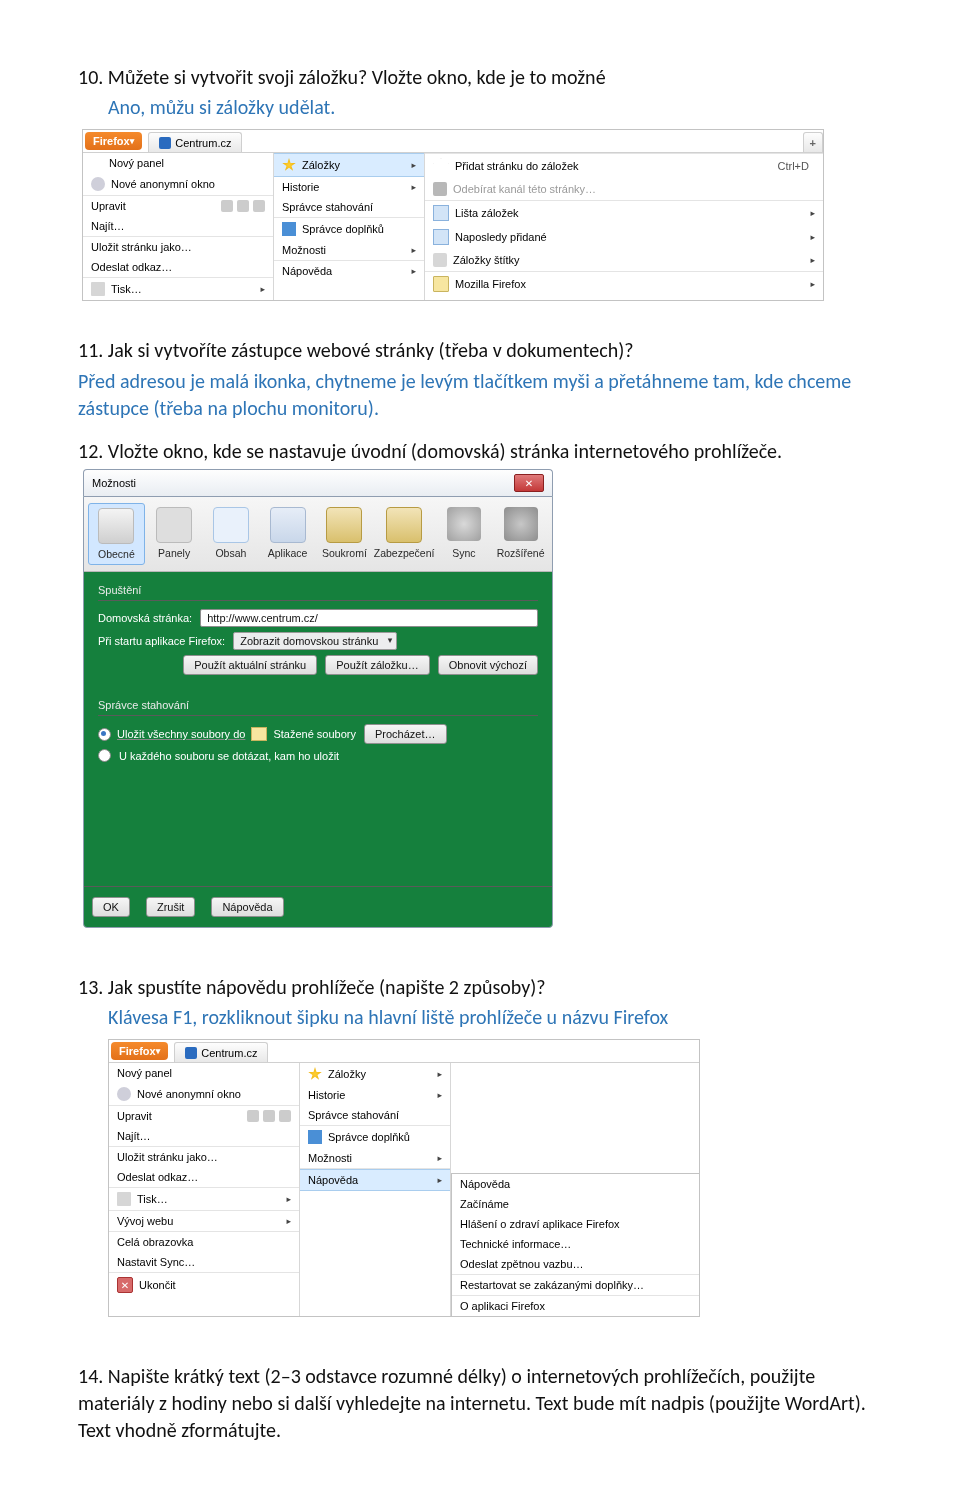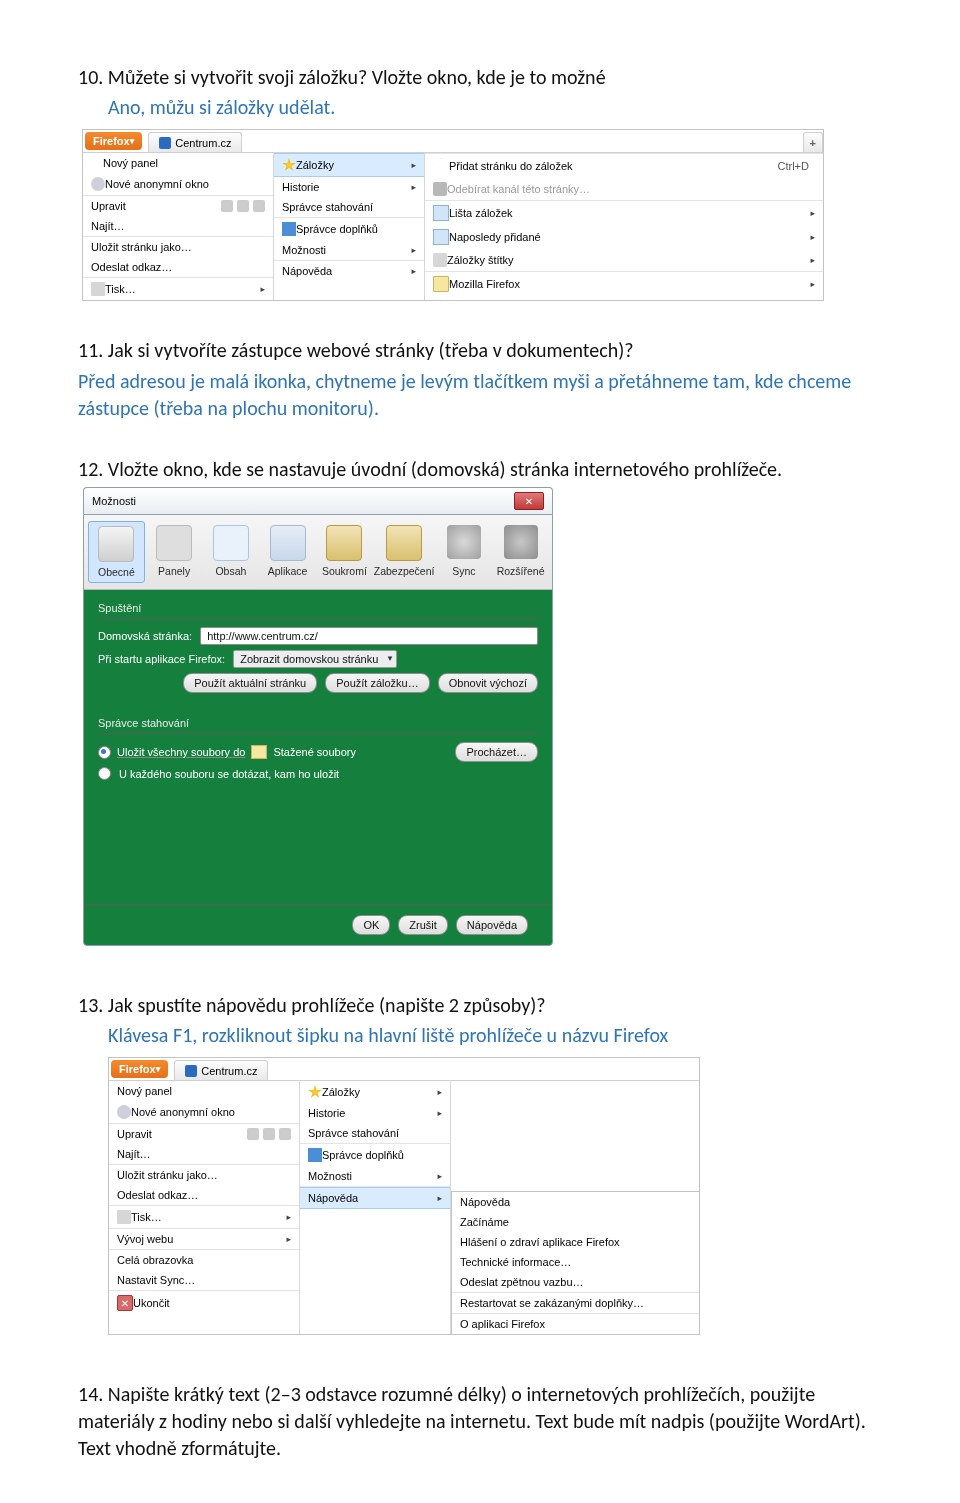--- a/index.html
+++ b/index.html
@@ -17,21 +17,21 @@
   .s1-top{display:flex;align-items:stretch;border-bottom:1px solid #d0d0d0}
   .ffbtn{display:flex;align-items:center;background:linear-gradient(#f58a2c,#e3711a);color:#fff;font-weight:bold;padding:3px 8px;border-radius:4px;margin:2px;}
   .tab{display:flex;align-items:center;gap:4px;padding:3px 10px;background:linear-gradient(#fdfdfd,#e8e8e8);border:1px solid #cfcfcf;border-bottom:none;border-radius:3px 3px 0 0;margin:2px 0 0 4px}
   .tab.plus{padding:3px 6px;font-weight:bold;color:#666}
   .s1-menus{display:flex}
   .mcol{background:#fff}
   .mcol.c1{width:190px;border-right:1px solid #d7d7d7}
   .mcol.c2{width:150px;border-right:1px solid #d7d7d7}
   .mcol.c3{flex:1}
   .mi{display:flex;align-items:center;padding:4px 8px;gap:6px;justify-content:space-between}
-  .mi .lab{display:flex;align-items:center;}
+  .mi .lab{display:flex;align-items:center;gap:6px}
   .mi.hl{background:#d9ecff;border:1px solid #a9cdee;border-left:none;border-right:none}
   .ico{width:14px;height:14px;display:inline-block}
   .ico.star{background:radial-gradient(#ffcf33,#e5a700);clip-path:polygon(50% 0,61% 35%,98% 35%,68% 57%,79% 91%,50% 70%,21% 91%,32% 57%,2% 35%,39% 35%)}
   .ico.star-o{border:1px solid #bcbcbc;background:none;clip-path:polygon(50% 0,61% 35%,98% 35%,68% 57%,79% 91%,50% 70%,21% 91%,32% 57%,2% 35%,39% 35%)}
   .ico.rss{background:#b8b8b8;border-radius:2px}
   .ico.bar{background:#d2e4f7;border:1px solid #8ab2dd}
   .ico.tagico{background:#d7d7d7;border-radius:2px}
   .ico.folder{background:#f7e6a0;border:1px solid #c9b45f;border-radius:1px}
   .ico.puzzle{background:#4a8fd6}
   .ico.mask{background:#cfcfda;border-radius:50%}
@@ -55,25 +55,25 @@
   .di5{background:radial-gradient(#d9d9d9,#9f9f9f);border-radius:50%}
   .di6{background:radial-gradient(#c7c7c7,#8d8d8d);border-radius:50%}
   .dlg-body{padding:12px 14px 10px 14px;font-size:11px}
   .sect{margin-bottom:24px}
   .sect-h{color:#eaeaea;margin-bottom:4px}
   .hr{border-top:1px solid #5a5a5a;margin:4px 0 8px 0}
   .frow{display:flex;align-items:center;gap:8px;margin:5px 0}
   .combo{background:#ecedee;color:#111;border:1px solid #9a9a9a;border-radius:2px;padding:2px 18px 2px 6px;position:relative;font-size:11px}
   .combo:after{content:"▾";position:absolute;right:4px;top:2px;font-size:9px;color:#333}
   .tinput{background:#fff;color:#111;border:1px solid #8c8c8c;border-radius:2px;padding:2px 6px;flex:1;font-size:11px}
-  .btn{background:linear-gradient(#f6f6f6,#dedede);color:#111;border:1px solid #8f8f8f;border-radius:9px;padding:3px 10px;font-size:11px}
+  .btn{background:linear-gradient(#f6f6f6,#dedede);color:#111;border:1px solid #8f8f8f;border-radius:3px;padding:3px 10px;font-size:11px}
   .radio{width:11px;height:11px;border:1px solid #8a8a8a;border-radius:50%;display:inline-block;background:#fff;position:relative}
   .radio.on:after{content:"";position:absolute;width:5px;height:5px;background:#3a76c4;border-radius:50%;left:2px;top:2px}
   .ffolder{width:14px;height:12px;background:#f7e6a0;border:1px solid #c9b45f;display:inline-block}
-  .dlg-foot{display:flex;justify-content:flex-end;gap:8px;padding:10px 24px;border-top:1px solid #5a5a5a}
+  .dlg-foot{display:flex;gap:16px;padding:10px 8px;border-top:1px solid #5a5a5a}
 
   
   .shot3{width:590px;border:1px solid #c3c3c3;background:#fff;margin-left:30px}
   .s3-menus{display:flex}
   .mcol.c3b{flex:1}
   .close-x{width:14px;height:14px;background:#d76a6a;border:1px solid #a33;display:flex;align-items:center;justify-content:center;color:#fff;font-size:10px;border-radius:2px}
   .tiny{width:12px;height:12px;display:inline-block;background:#ccc;border-radius:2px}
 </style>
 </head>
 <body>
@@ -229,21 +229,21 @@
               <span class="ico folder"></span>
               <span>Mozilla Firefox</span>
             </span>
             <span class="arrow">▸</span>
           </div>
     </div>
   </div>
 </div>
 
 <p class="q" style="margin-top:36px">11. Jak si vytvoříte zástupce webové stránky (třeba v dokumentech)?</p>
-<p class="q" style="color:#2e75b6;margin-bottom:34px">Před adresou je malá ikonka, chytneme je levým tlačítkem myši a přetáhneme tam, kde chceme zástupce (třeba na plochu monitoru).</p>
+<p class="q" style="color:#2e75b6;margin-bottom:16px">Před adresou je malá ikonka, chytneme je levým tlačítkem myši a přetáhneme tam, kde chceme zástupce (třeba na plochu monitoru).</p>
 
 <p class="q">12. Vložte okno, kde se nastavuje úvodní (domovská) stránka internetového prohlížeče.</p>
 
 <div class="shot2 ui">
   <div class="titlebar">
     <span>Možnosti</span>
     <span class="closebtn">✕</span>
   </div>
   <div class="dlg">
     <div class="tabsrow">
@@ -270,21 +270,21 @@
         </div>
         <div class="frow" style="justify-content:flex-end">
           <span class="btn">Použít aktuální stránku</span>
           <span class="btn">Použít záložku…</span>
           <span class="btn">Obnovit výchozí</span>
         </div>
       </div>
       <div class="sect">
         <div class="sect-h">Správce stahování</div>
         <div class="hr"></div>
-        <div class="frow" style="justify-content:space-between">
+        <div class="frow" style="justify-content:flex-start">
           <span style="display:flex;align-items:center;gap:6px">
             <span class="radio on"></span>
             <span style="text-decoration:underline;text-decoration-color:#888">Uložit všechny soubory do</span>
             <span class="ffolder"></span>
             <span>Stažené soubory</span>
           </span>
           <span class="btn">Procházet…</span>
         </div>
         <div class="frow">
           <span class="radio"></span>

